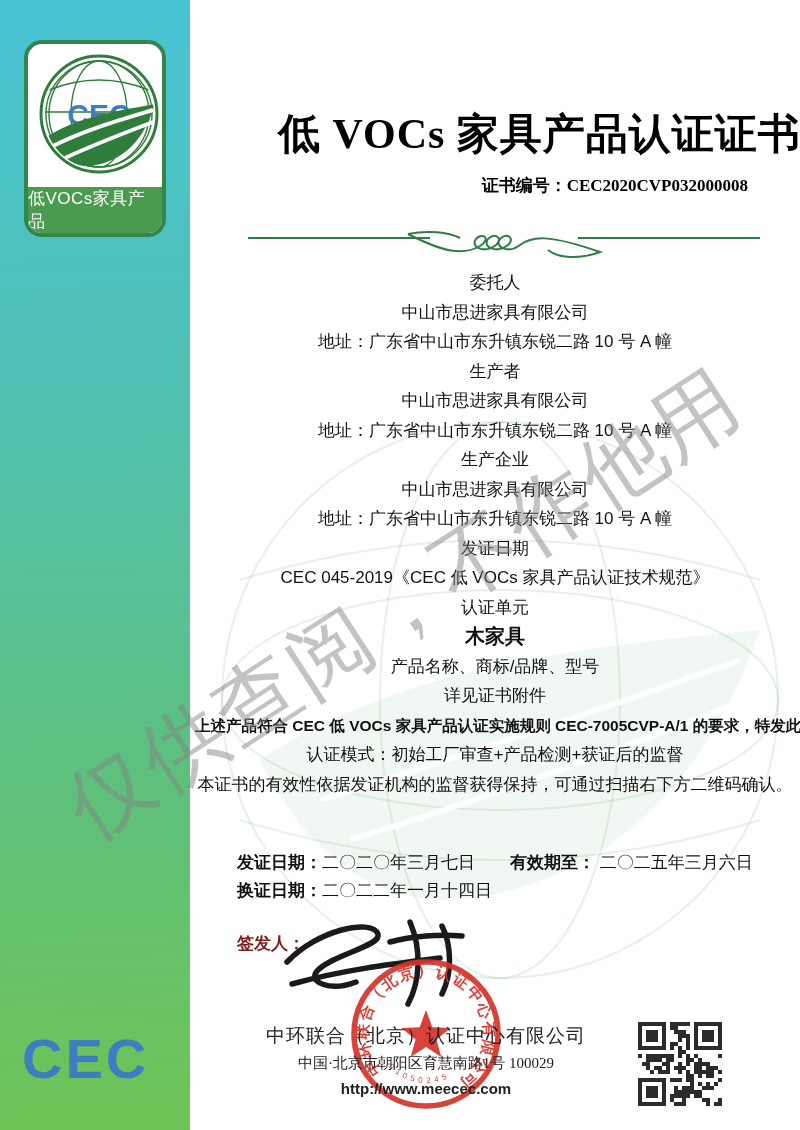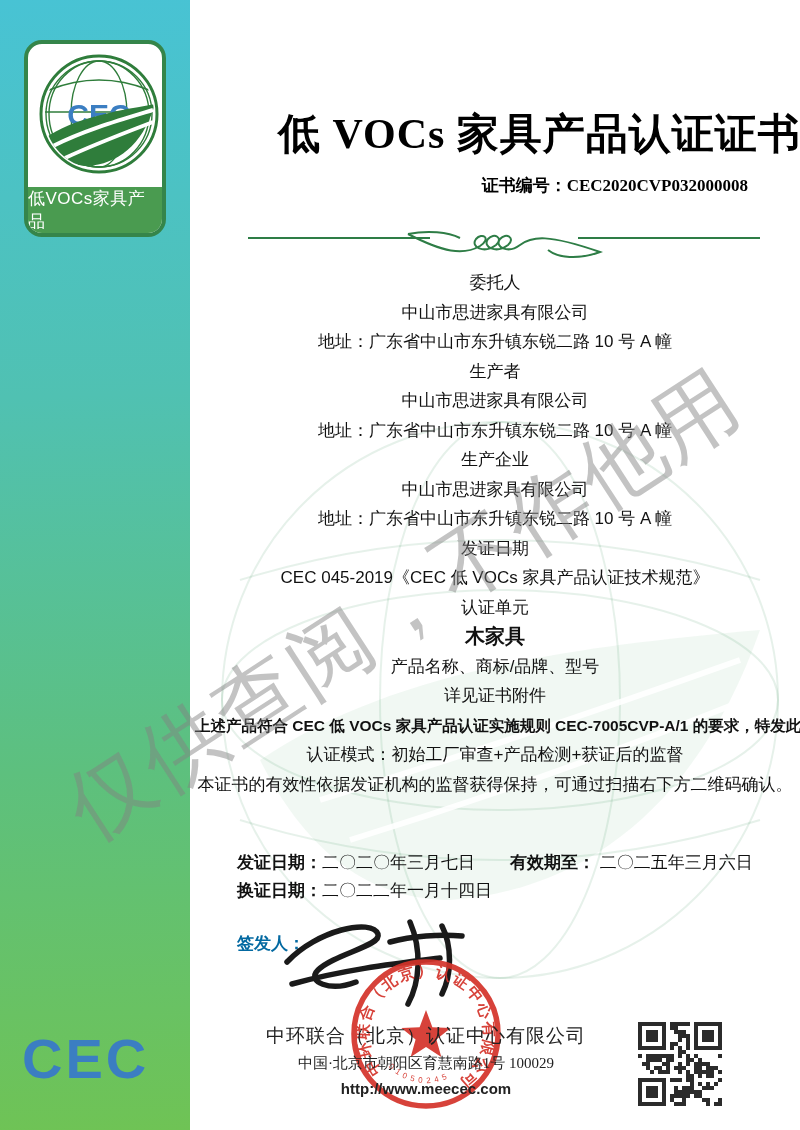--- a/index.html
+++ b/index.html
@@ -39,21 +39,21 @@
   .big { font-size:20px; font-weight:bold; }
   .sb { font-weight:bold; font-size:15.5px; }
 
   
   .dates { position:absolute; left:237px; top:849px; width:545px; color:#111; font-size:17px; }
   .dates .row { display:flex; height:28px; line-height:28px; white-space:nowrap; }
   .dates .lbl { font-weight:bold; }
   .dates .val { font-family:"Liberation Serif","DejaVu Serif",serif; }
   .dates .col1 { width:273px; display:flex; }
 
-  .signer { position:absolute; left:237px; top:932px; font-size:17px; font-weight:bold; color:#0369a1; }
+  .signer { position:absolute; left:237px; top:932px; font-size:17px; font-weight:bold; color:#7f1d1d; }
   .signature { position:absolute; left:272px; top:912px; }
 
   
   .footer { position:absolute; left:230px; top:1022px; width:392px; text-align:center; color:#222; }
   .footer .org { font-family:"Liberation Serif","DejaVu Serif",serif; font-size:19px; line-height:28px; letter-spacing:1px; white-space:nowrap; }
   .footer .addr { font-family:"Liberation Serif","DejaVu Serif",serif; font-size:15px; line-height:26px; white-space:nowrap; }
   .footer .url { font-size:15px; font-weight:bold; line-height:26px; }
 
   .stamp { position:absolute; left:346px; top:954px; opacity:0.92; }
   .qr { position:absolute; left:638px; top:1022px; }

